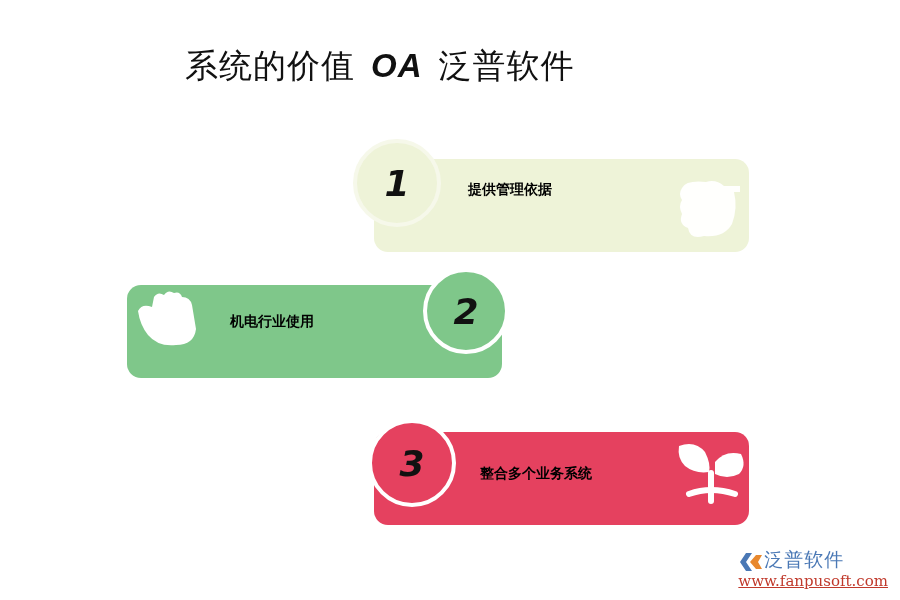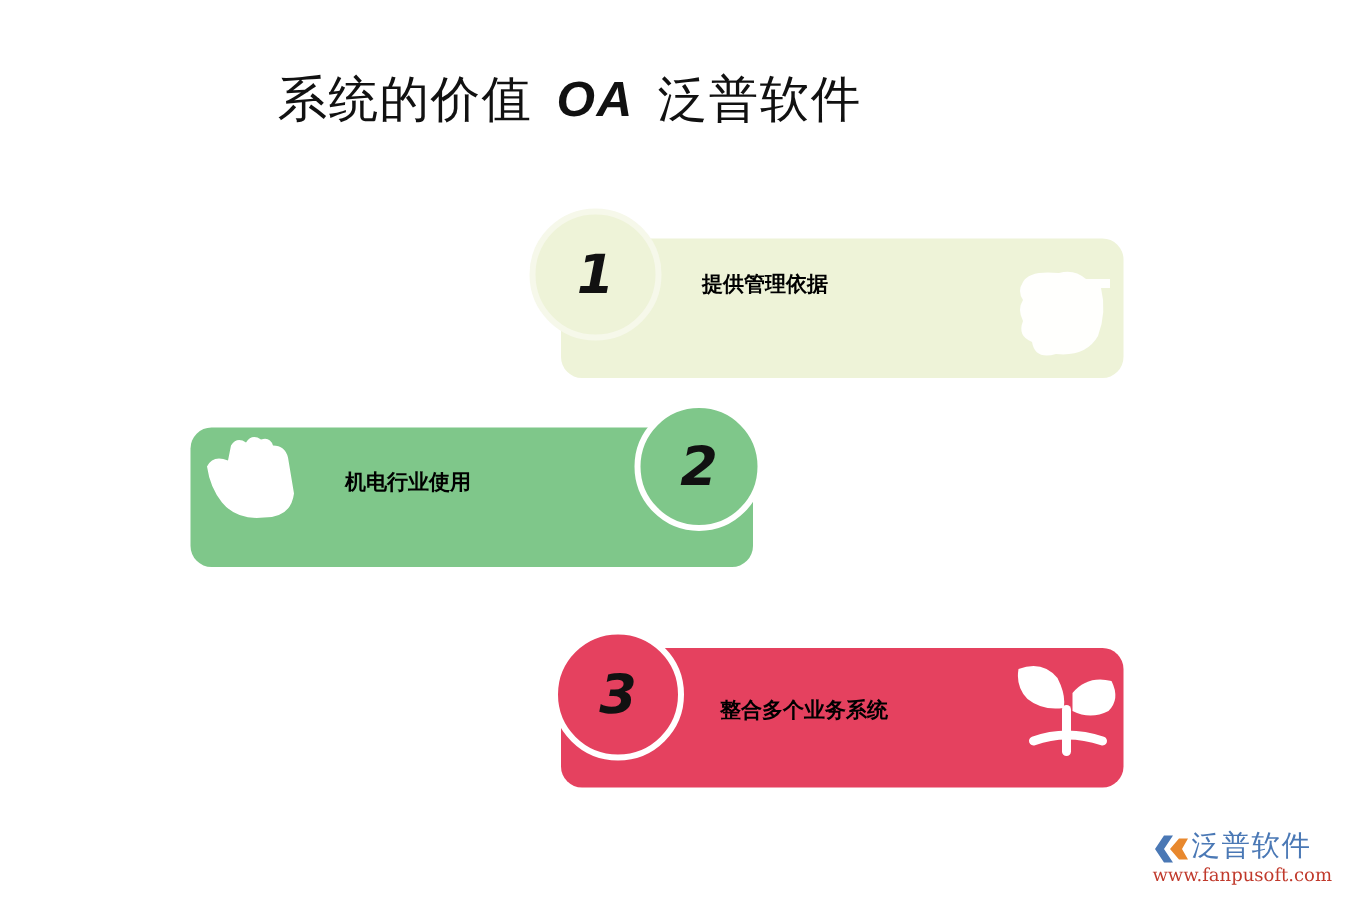--- a/index.html
+++ b/index.html
@@ -7,21 +7,21 @@
   .title { position: absolute; left: 185px; top: 44px; font-size: 33px; color: #111; letter-spacing: 1px; font-family: "DejaVu Sans", sans-serif; white-space: nowrap; }
   .title .oa { font-style: italic; font-weight: bold; font-family: "Liberation Sans", sans-serif; margin: 0 16px; }
   .card { position: absolute; border-radius: 14px; }
   .card-text { position: absolute; font-size: 14px; color: #000000; font-family: "DejaVu Serif", serif; font-weight: bold; white-space: nowrap; }
   .circle { position: absolute; border-radius: 50%; box-sizing: border-box; display: flex; align-items: center; justify-content: center; }
   .num { font-family: "DejaVu Sans", sans-serif; font-weight: bold; font-size: 36px; color: #111; font-style: italic; }
   .icon { position: absolute; }
   .logo { position: absolute; right: 12px; bottom: 10px; display: flex; flex-direction: column; align-items: flex-start; }
   .logo-top { display: flex; align-items: flex-end; }
   .logo-name { font-size: 19px; color: #4a78b5; font-family: "DejaVu Sans", sans-serif; letter-spacing: 1px; }
-  .logo-url { font-size: 12px; color: #c0392b; font-family: "DejaVu Serif", serif; margin-top: -1px; }
+  .logo-url { font-size: 15px; color: #c0392b; font-family: "DejaVu Serif", serif; margin-top: -1px; text-decoration: underline; }
 </style>
 </head>
 <body>
 
 <div class="title">
   <span>系统的价值</span><span class="oa">OA</span><span>泛普软件</span>
 </div>
 
 <div>
   <div class="card" style="left:374px; top:159px; width:375px; height:93px; background:#eef3d8;"></div>

